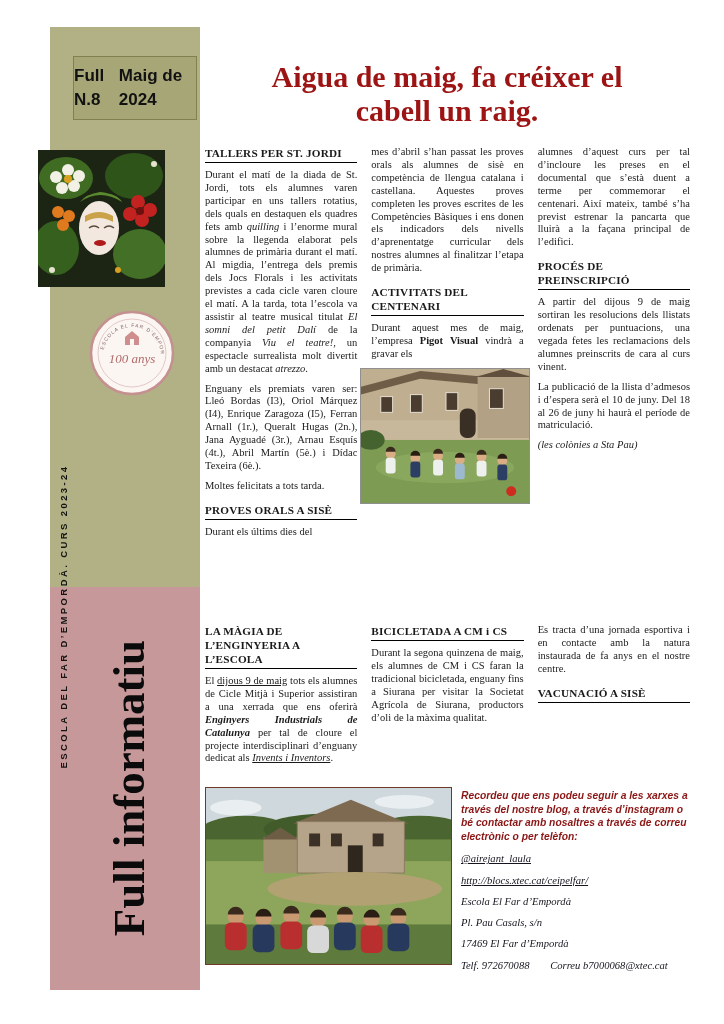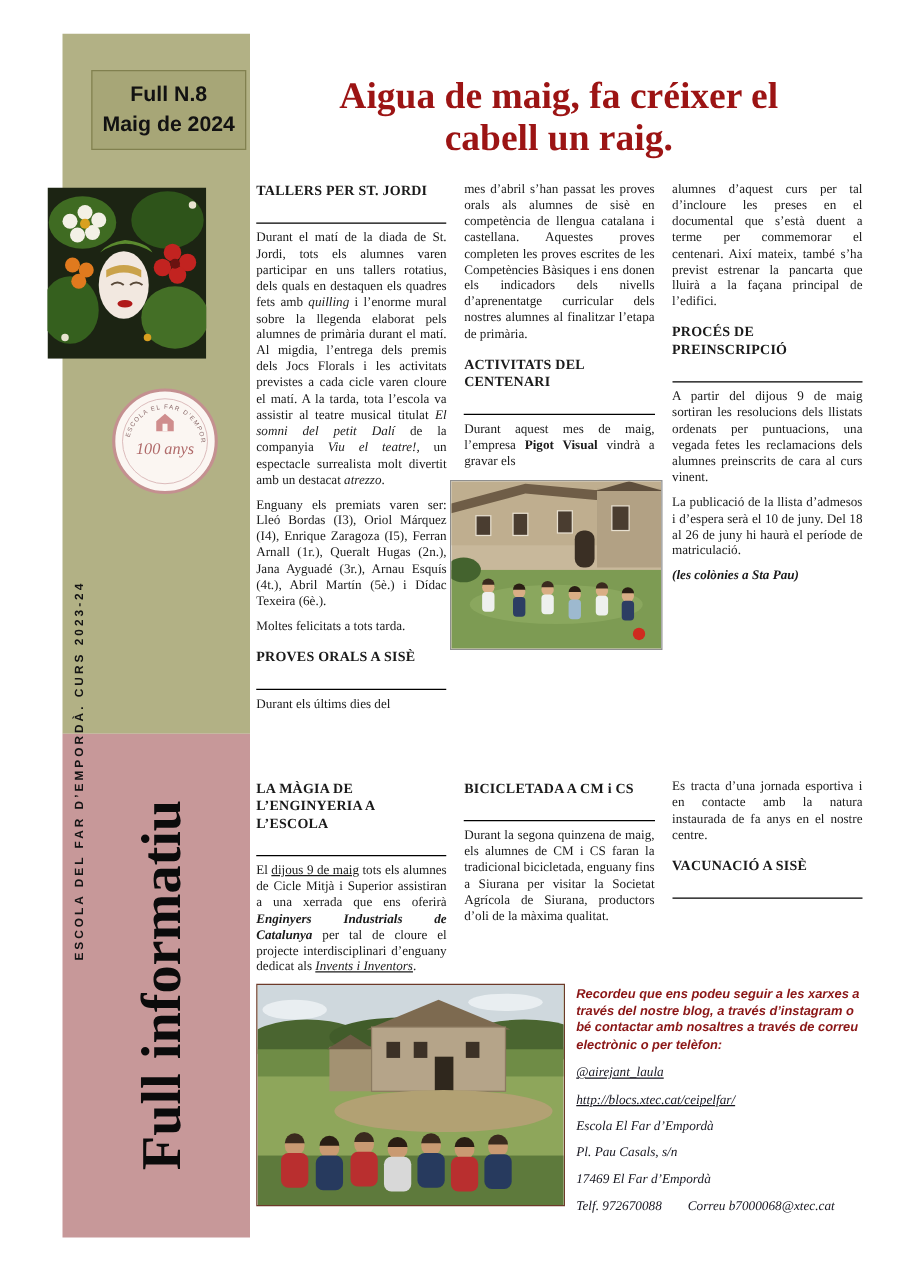--- a/index.html
+++ b/index.html
@@ -8,21 +8,21 @@
   .page { position:relative; width:724px; height:1024px; background:#fff; overflow:hidden;
           font-family:"Liberation Serif", serif; color:var(--text); }
 
   
   .panel { position:absolute; }
   .panel.olive { left:50px; top:27px; width:150px; height:560px; background:var(--olive); }
   .panel.rose  { left:50px; top:587px; width:150px; height:403px; background:var(--rose); }
 
   .masthead { position:absolute; left:73px; top:56px; width:124px; height:64px;
               background:var(--olive_dark); border:1px solid #81804f;
-              display:flex; flex-direction:column; justify-content:center; align-items:center;
+              display:flex; justify-content:center; align-items:center;
               font-family:"Liberation Sans", sans-serif; font-weight:bold; font-size:17px; color:#121212; line-height:1.4; }
 
   .artwork { position:absolute; left:38px; top:150px; width:127px; height:137px; }
   .logo    { position:absolute; left:89px; top:310px; width:86px; height:86px; }
   .artwork svg, .logo svg, .photo svg { display:block; width:100%; height:100%; }
 
   .vert-school { position:absolute; left:54px; top:838px; width:443px; height:19px;
                  transform:rotate(-90deg); transform-origin:0 0; text-align:center; white-space:nowrap;
                  font-family:"Liberation Sans", sans-serif; font-weight:bold; font-size:9.5px;
                  letter-spacing:2.4px; color:#141414; line-height:19px; }
@@ -32,24 +32,24 @@
 
   .main-title { position:absolute; left:232px; top:60px; width:430px; margin:0; text-align:center;
                 font-size:30px; font-weight:bold; color:var(--accent); line-height:1.12; }
 
   .cols { position:absolute; left:205px; width:485px; display:flex; gap:14px; }
   .row1 { top:146px; }
   .row2 { top:624px; }
   .col  { flex:1; min-width:0; font-size:10.5px; line-height:1.23; text-align:justify; hyphens:auto; }
   .col p { margin:0 0 7px; }
   .head { font-weight:bold; font-size:11.2px; letter-spacing:0.2px; line-height:1.25;
-          border-bottom:1.2px solid #000; padding-bottom:18px; margin:10px 0 6px; text-align:left; }
+          border-bottom:1.2px solid #000; padding-bottom:2px; margin:10px 0 6px; text-align:left; }
   .head.first { margin-top:0; }
   .b { font-weight:bold; } .i { font-style:italic; } .u { text-decoration:underline; }
-  .note { font-style:italic; margin-top:5px;font-weight:bold; }
+  .note { font-style:italic; margin-top:5px; }
 
   .banner { position:absolute; left:205px; top:593px; width:485px; text-align:center;
             font-size:15px; color:var(--accent); letter-spacing:0.2px; }
 
   .photo.courtyard { width:170px; height:136px; margin:3px 0 0 -11px; border:1px solid #8f8f8f; overflow:hidden; }
   .photo.footer-photo { position:absolute; left:205px; top:787px; width:247px; height:178px;
                         border:1px solid #6d3a2a; overflow:hidden; }
 
   .footer-text { position:absolute; left:461px; top:789px; width:231px; }
   .footer-intro { font-family:"Liberation Sans", sans-serif; font-weight:bold; font-style:italic;

